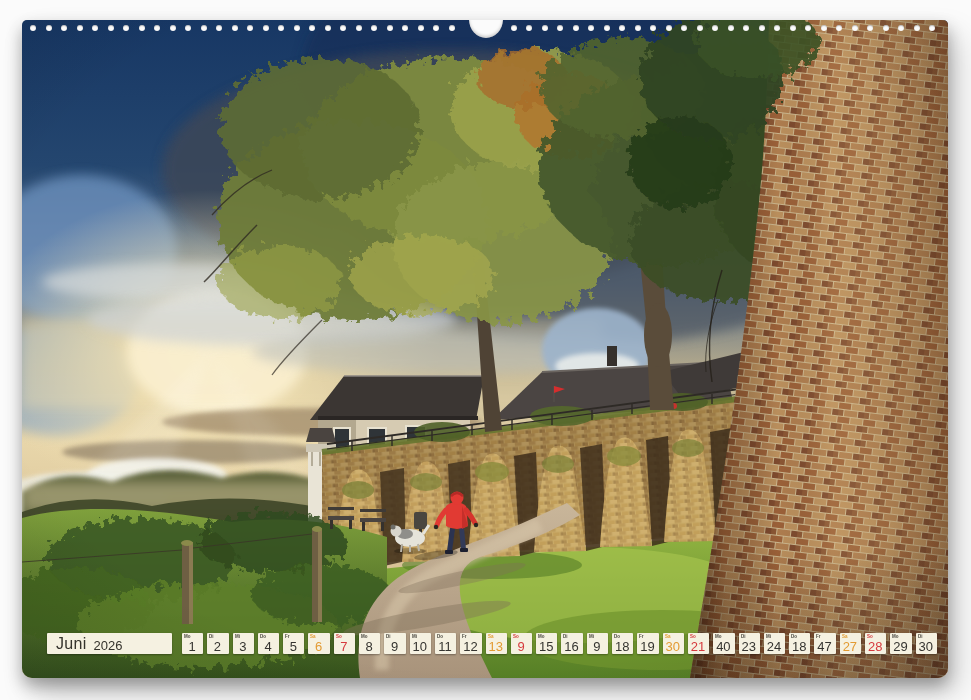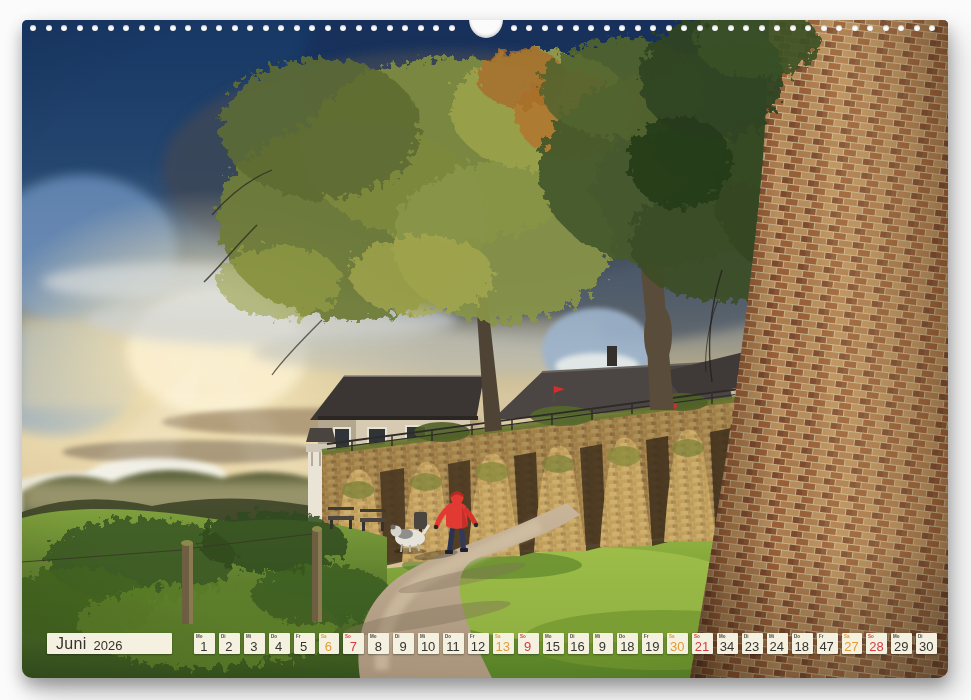--- a/index.html
+++ b/index.html
@@ -28,21 +28,21 @@
   }
   .calstrip{
     position:absolute;left:25px;right:11px;top:613px;height:21px;
     display:flex;gap:5px;align-items:stretch;
   }
   .monthbox{
     flex:none;width:116px;background:var(--cell-bg);
     display:flex;align-items:flex-end;gap:7px;
     padding:12px 0 2px 9px;border-radius:1px;
     box-shadow:0 1px 2px rgba(0,0,0,.35);
-    margin-right:17px;
+    margin-right:5px;
   }
   .month{font-size:16px;line-height:16px;color:var(--month-col);letter-spacing:.3px;}
   .year{font-size:13px;line-height:12px;color:var(--month-col);}
   .days{flex:1;display:flex;gap:4px;}
   .day{
     flex:1;position:relative;background:var(--cell-bg);border-radius:1px;
     box-shadow:0 1px 2px rgba(0,0,0,.35);
     --wd-col:var(--wd-base);--num-col:var(--num-base);
   }
   .day.sa{--wd-col:var(--sat-col);--num-col:var(--sat-col);}
@@ -506,21 +506,21 @@
           <div class="day sa">
             <span class="wd">Sa</span>
             <span class="num">30</span>
           </div>
           <div class="day so">
             <span class="wd">So</span>
             <span class="num">21</span>
           </div>
           <div class="day wd">
             <span class="wd">Mo</span>
-            <span class="num">34</span>
+            <span class="num">40</span>
           </div>
           <div class="day wd">
             <span class="wd">Di</span>
             <span class="num">23</span>
           </div>
           <div class="day wd">
             <span class="wd">Mi</span>
             <span class="num">24</span>
           </div>
           <div class="day wd">

